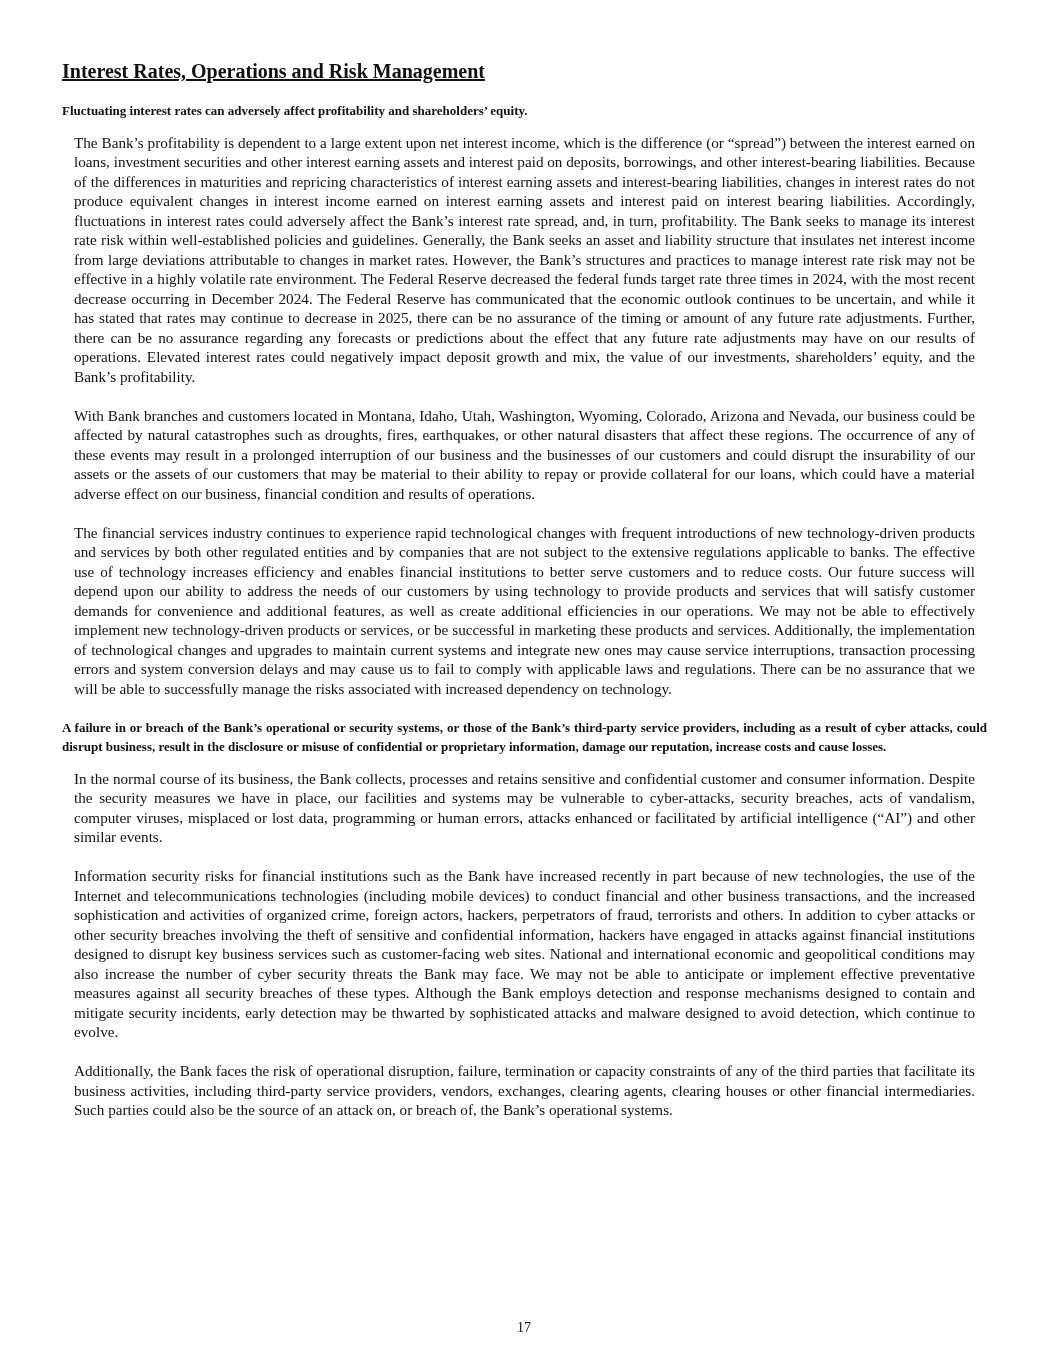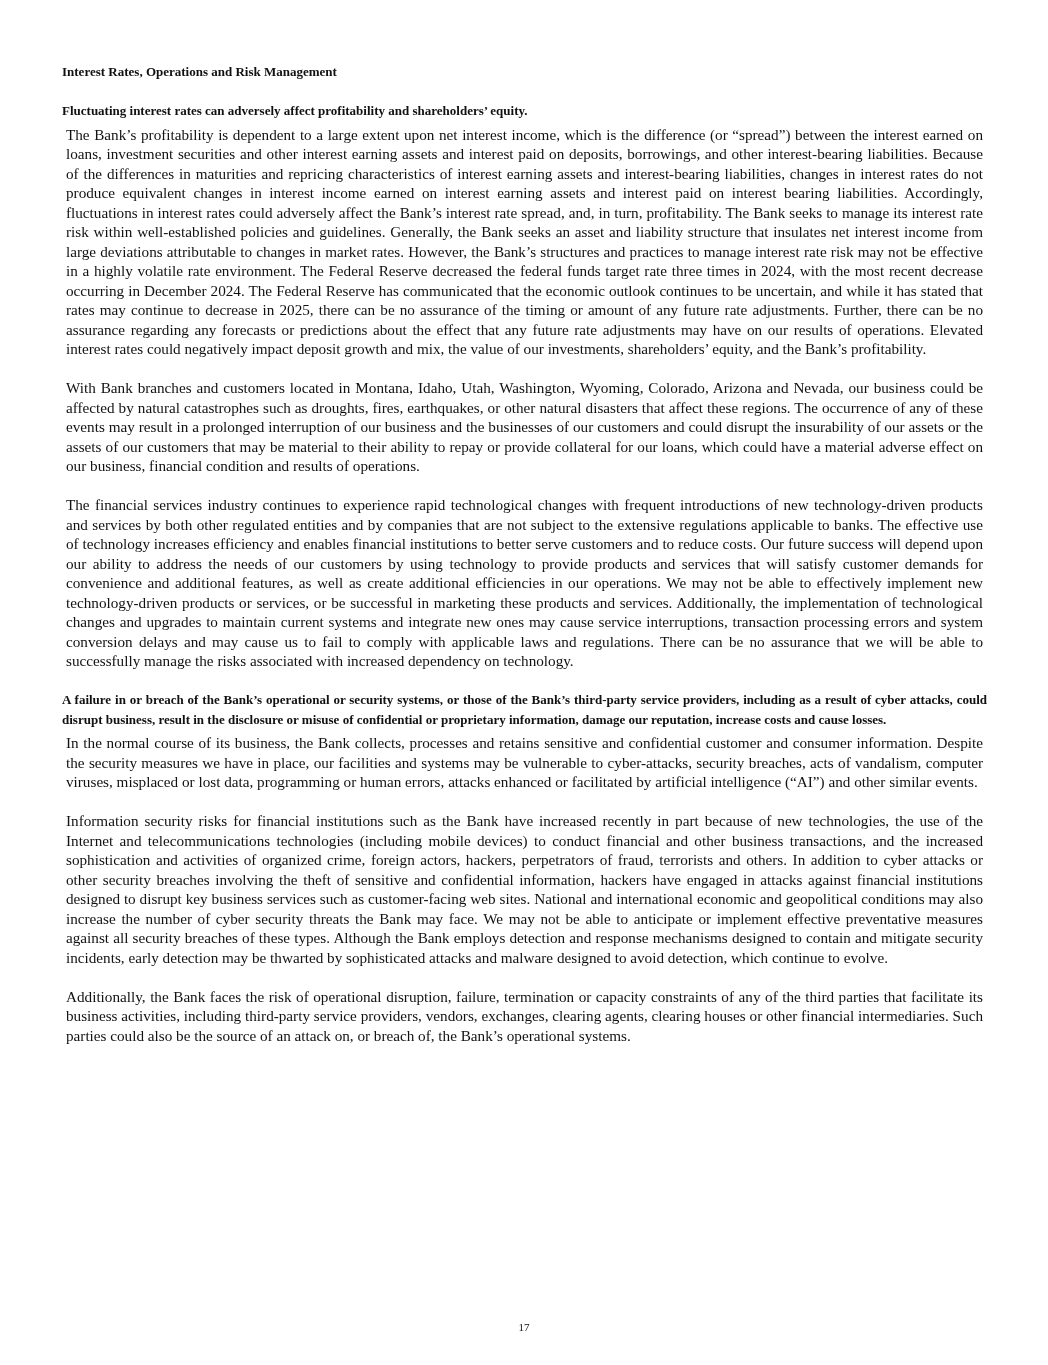--- a/index.html
+++ b/index.html
@@ -16,50 +16,51 @@
       color: #111111;
     }
     .page {
       position: absolute;
       left: 62px;
       top: 62px;
       width: 925px;
     }
     .section-title {
       font-weight: bold;
-      font-size: 13px;
+      text-decoration: underline;
+      font-size: 20px;
       line-height: 19.5px;
       margin: 0 0 19.5px 0;
     }
     .risk {
       margin: 0 0 19.5px 0;
     }
     .risk-heading {
       font-weight: bold;
       font-size: 13px;
       line-height: 19.5px;
       text-align: justify;
       margin: 0;
     }
     .para {
       font-size: 15.2px;
       line-height: 19.5px;
       text-align: justify;
-      margin: 4px;
+      margin: 12px;
     }
     .para.spaced {
       margin-top: 19.5px;
     }
     .page-number {
       position: absolute;
       top: 1318px;
       left: 0;
       width: 1048px;
       text-align: center;
-      font-size: 11px;
+      font-size: 14px;
       line-height: 19.5px;
     }
   </style>
 </head>
 <body>
 
 <div class="page">
   <p class="section-title">Interest Rates, Operations and Risk Management</p>
 
   <div class="risk">

